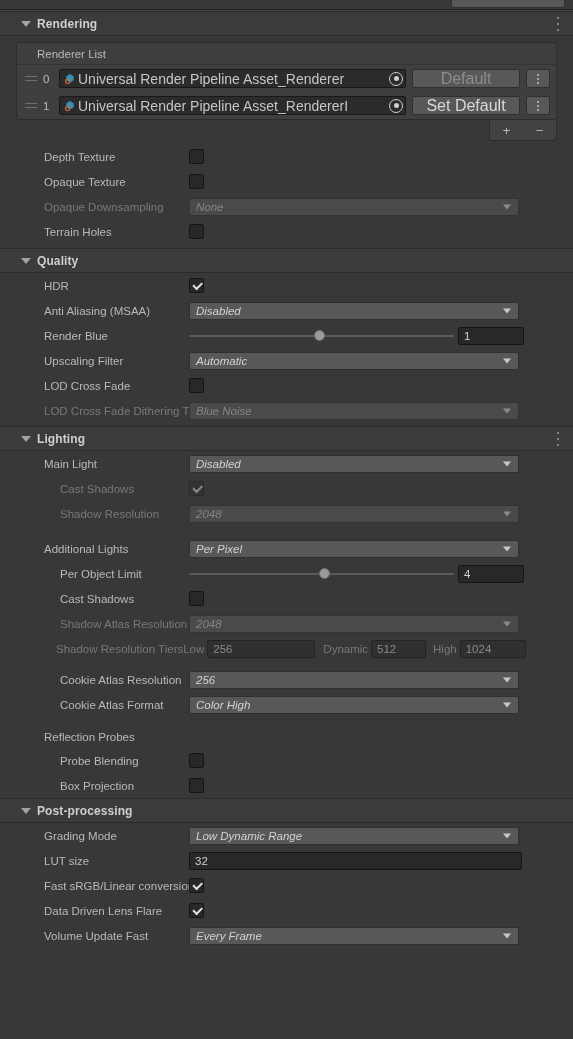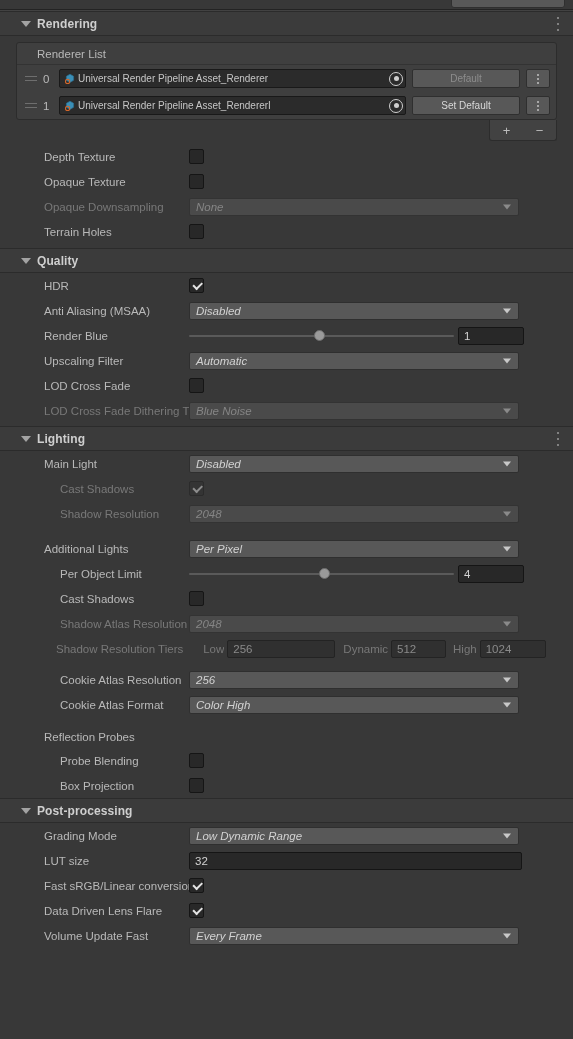--- a/index.html
+++ b/index.html
@@ -108,33 +108,33 @@
         justify-content:center;gap:3px;margin-right:4px;}
   .drag i{display:block;height:1px;background:#6e6e6e;width:12px;}
   .idx{width:16px;flex:none;color:#b9b9b9;}
   .objfield{
     flex:1;height:19px;background:#2b2b2b;border:1px solid #191919;border-radius:2px;
     box-sizing:border-box;display:flex;align-items:center;position:relative;overflow:hidden;
     margin-right:6px;
   }
   .objfield .oicon{width:14px;height:14px;flex:none;margin:0 1px 0 3px;position:relative;}
   .objfield .oname{
-    color:#c6c6c6;white-space:nowrap;overflow:hidden;padding-right:20px;font-size:10px;
+    color:#c6c6c6;white-space:nowrap;overflow:hidden;padding-right:20px;font-size:14px;
   }
   .picker{
     position:absolute;right:2px;top:50%;transform:translateY(-50%);
     width:14px;height:14px;border-radius:50%;border:1.5px solid #cfcfcf;
     box-sizing:border-box;display:flex;align-items:center;justify-content:center;
     background:#2b2b2b;
   }
   .picker i{width:5px;height:5px;border-radius:50%;background:#cfcfcf;display:block;}
   .btn{
     height:19px;background:#585858;border:1px solid #2f2f2f;border-radius:2px;
     box-sizing:border-box;display:flex;align-items:center;justify-content:center;
-    color:#d8d8d8;font-size:10px;flex:none;
+    color:#d8d8d8;font-size:16px;flex:none;
   }
   .btn.dim{color:#8d8d8d;}
   .kebab-btn{
     width:24px;height:19px;background:#585858;border:1px solid #2f2f2f;border-radius:2px;
     box-sizing:border-box;display:flex;flex-direction:column;align-items:center;
     justify-content:center;gap:2px;flex:none;margin-left:6px;
   }
   .kebab-btn i{width:2px;height:2px;background:#c2c2c2;border-radius:1px;display:block;}
   .list-foot{position:relative;height:24px;}
   .foot-box{
@@ -344,21 +344,21 @@
   <div class="row">
     <span class="lbl i2 dim" style="width:189px">Shadow Atlas Resolution</span>
     <span class="dd dim" style="width:330px">
       <span>2048</span>
       <span class="arw"></span>
     </span>
   </div>
 
   <div class="row">
     <span class="lbl i2 dim" style="width:auto;padding-left:56px">Shadow Resolution Tiers</span>
-    <span class="lbl dim" style="margin-left:20px">Low</span>
+    <span class="lbl dim" style="margin-left:0">Low</span>
     <span class="num dim" style="width:108px;margin-left:3px">256</span>
     <span class="lbl dim" style="margin-left:8px">Dynamic</span>
     <span class="num dim" style="width:55px;margin-left:3px">512</span>
     <span class="lbl dim" style="margin-left:7px">High</span>
     <span class="num dim" style="width:66px;margin-left:3px">1024</span>
   </div>
 
   <div style="height:6px"></div>
 
   <div class="row">

